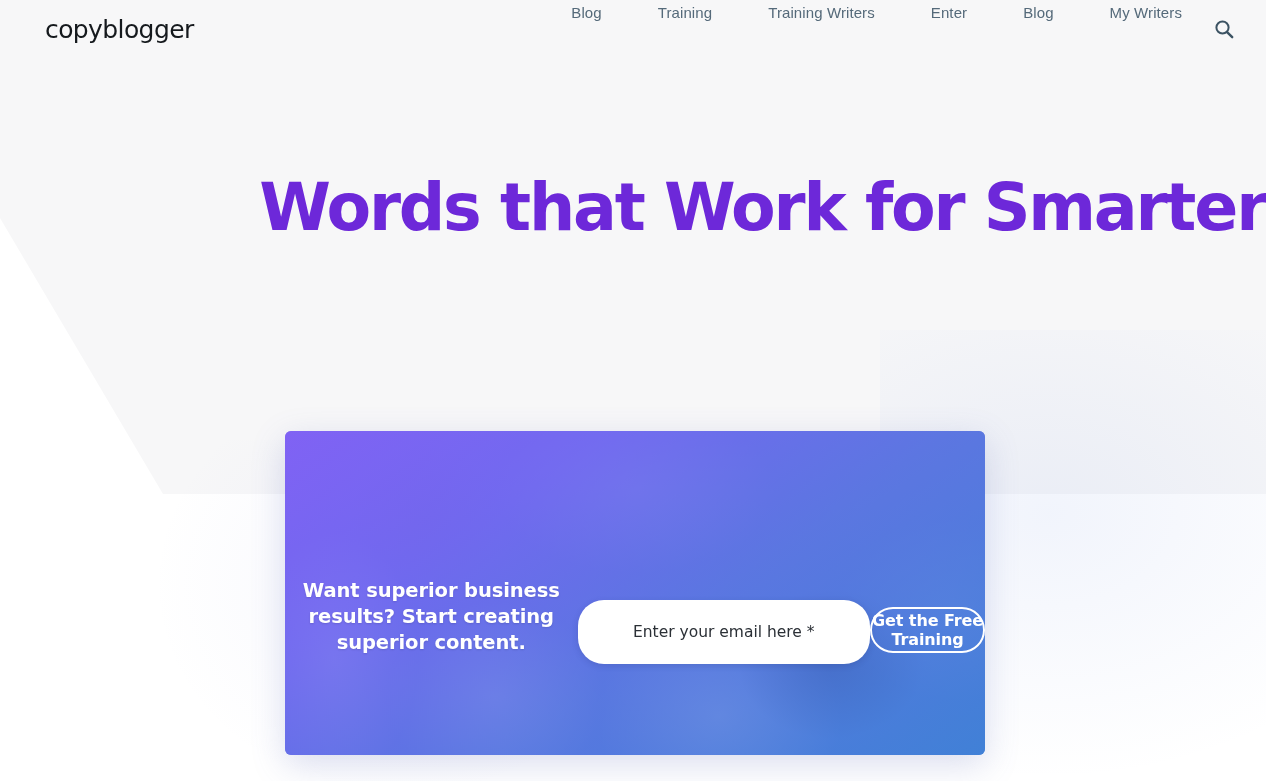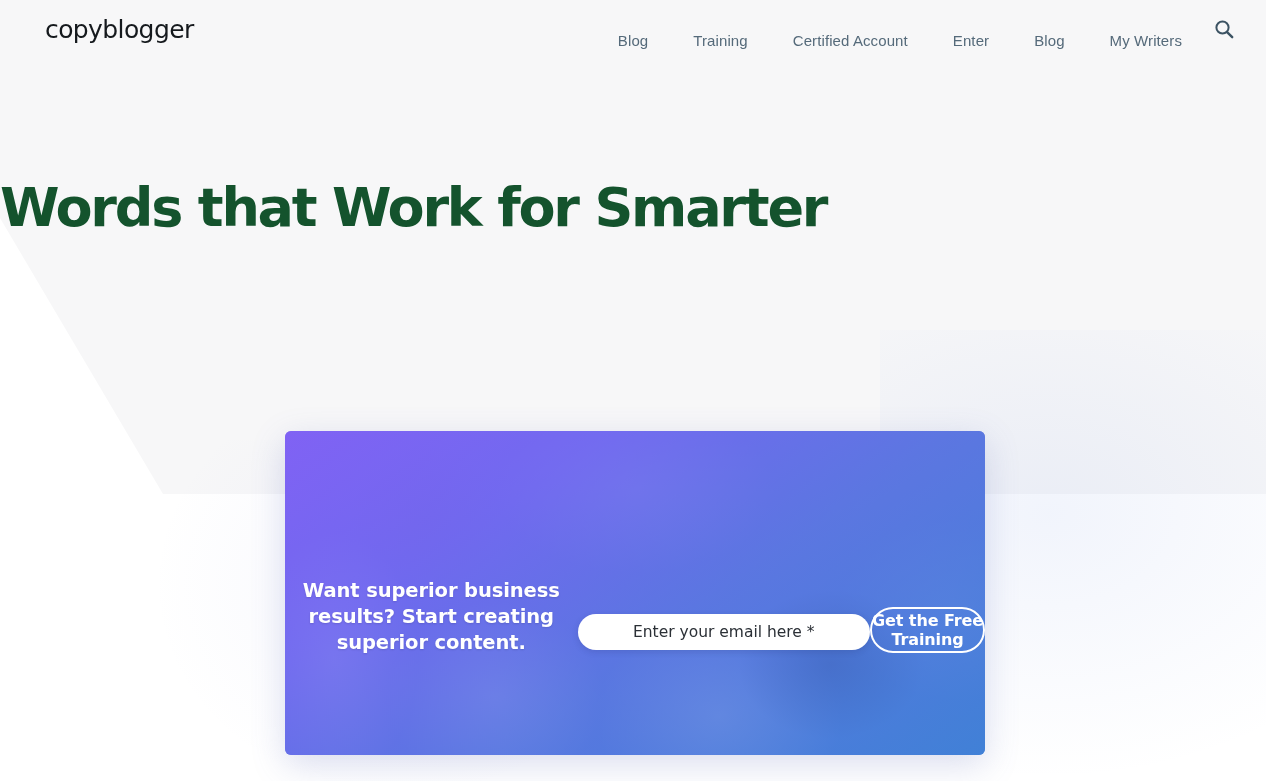--- a/index.html
+++ b/index.html
@@ -60,25 +60,24 @@
     font-size:25px;
     font-weight:400;
     letter-spacing:-0.6px;
     color:#15191d;
     font-family:"DejaVu Sans", sans-serif;
     white-space:nowrap;
   }
 
   .nav {
     position:absolute;
-    right:64px; top:12px;
+    right:64px; top:4px;
     height:56px;
     display:flex;
-    align-items:center;
-    gap:5px;
+    gap:16px;
   }
 
   .nav-link {
     font-size:15px;
     color:#556a7a;
     text-decoration:none;
     padding:0 20px;
     white-space:nowrap;
     letter-spacing:0.1px;
   }
@@ -94,26 +93,26 @@
     border:none;
     cursor:pointer;
     padding:0;
   }
 
   
   .headline {
     position:absolute;
     left:0; top:160px;
     width:1266px;
-    text-align:left;
+    text-align:right;
     z-index:10;
-    color:#14532d;
+    color:#6d28d9;
     font-family:"DejaVu Sans", sans-serif;
     font-weight:700;
-    font-size:54px;
+    font-size:65px;
     line-height:95px;
     letter-spacing:-2.2px;
   }
   .headline .line { display:block; }
 
   
   .optin-card {
     position:absolute;
     left:285px; top:431px;
     width:700px; height:324px;
@@ -163,21 +162,21 @@
     font-weight:700;
     font-size:19.5px;
     line-height:26px;
     letter-spacing:-0.1px;
     text-shadow:0 1px 2px rgba(40,40,90,0.18);
   }
 
   .email-input {
     margin-top:30px;
     width:580px;
-    height:36px;
+    height:64px;
     border-radius:26px;
     border:none;
     outline:none;
     background:#ffffff;
     text-align:center;
     font-family:"DejaVu Sans", sans-serif;
     font-size:15.5px;
     color:#2b3036;
     box-shadow:0 2px 6px rgba(40,50,110,0.18);
   }
@@ -211,21 +210,21 @@
   <div class="hero-glow"></div>
   <div class="hero-glow-left"></div>
 
   <div class="header">
 
     <div class="logo">copyblogger</div>
 
     <nav class="nav">
       <a class="nav-link" href="#">Blog</a>
       <a class="nav-link" href="#">Training</a>
-      <a class="nav-link" href="#">Certified Account</a>
+      <a class="nav-link" href="#">Training Writers</a>
       <a class="nav-link" href="#">Enter</a>
       <a class="nav-link" href="#">Blog</a>
       <a class="nav-link" href="#">My Writers</a>
     </nav>
 
     <button class="search-btn">
       <svg width="20" height="20" viewBox="0 0 20 20">
         <circle cx="8.5" cy="8.5" r="6.1" fill="none" stroke="#3c5363" stroke-width="2"></circle>
         <line x1="13.1" y1="13.1" x2="18.2" y2="18.2" stroke="#3c5363" stroke-width="2.4" stroke-linecap="round"></line>
       </svg>

